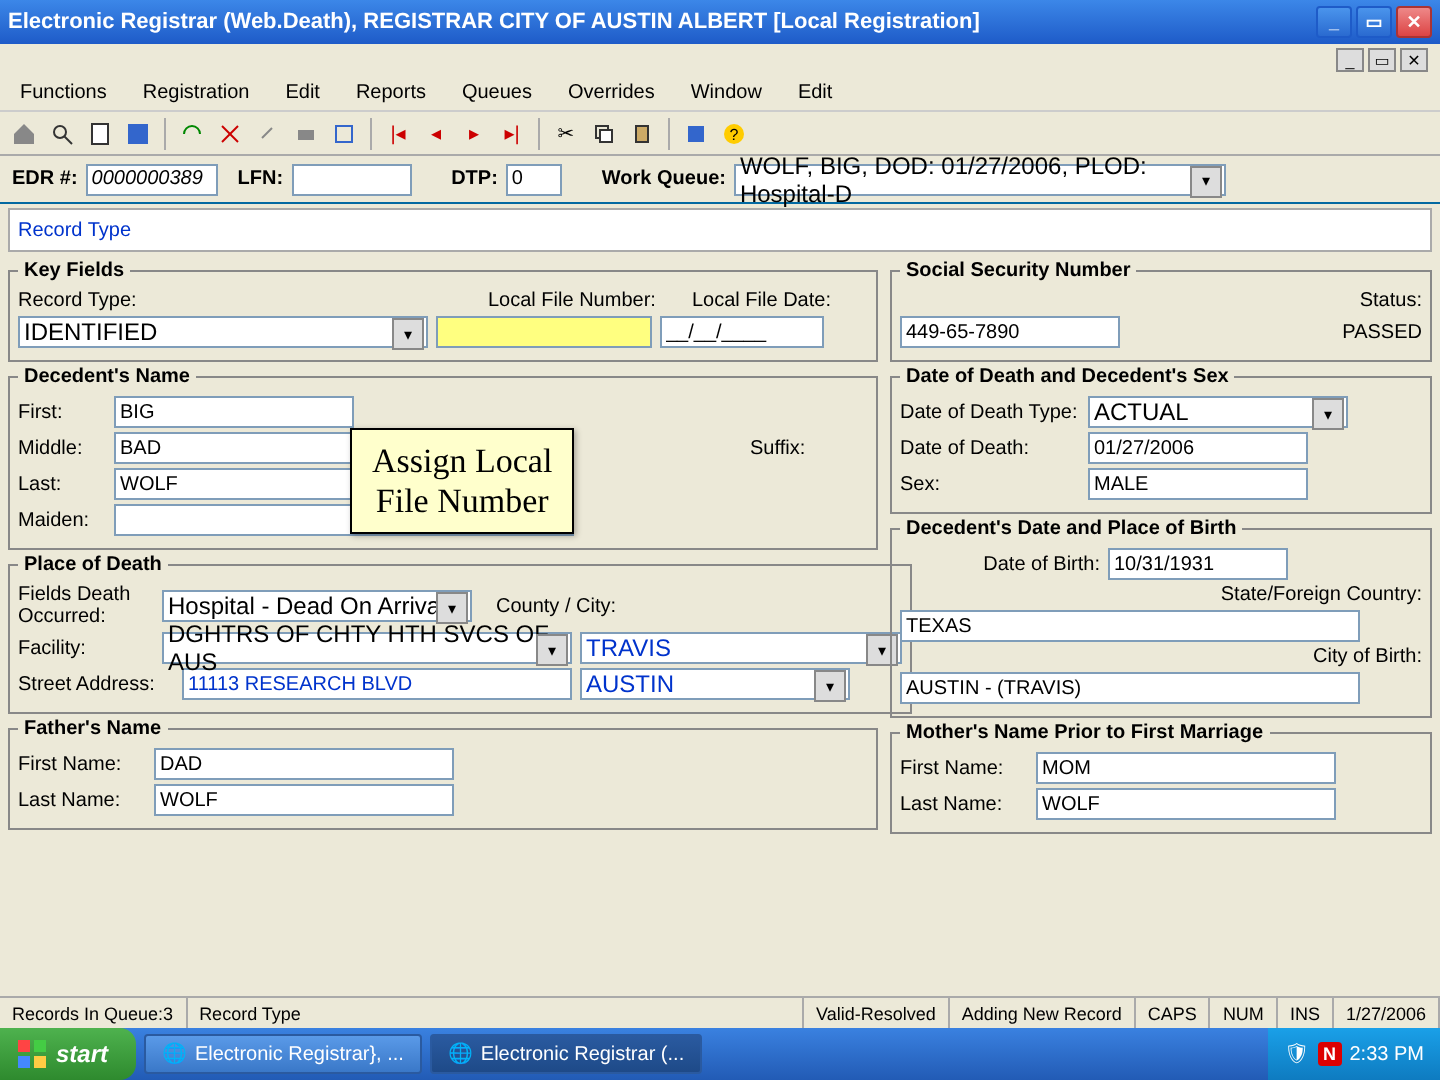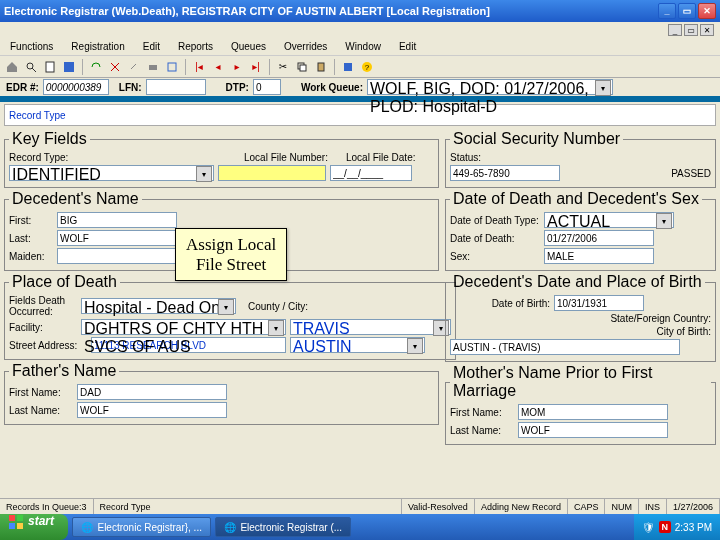--- a/index.html
+++ b/index.html
@@ -10,41 +10,41 @@
 .tbtn.min{background:linear-gradient(#4a94ec,#2a6ad0);border-color:#1e5bc8}
 .tbtn.rest{background:linear-gradient(#4a94ec,#2a6ad0);border-color:#1e5bc8}
 .mdirow{height:16px;display:flex;justify-content:flex-end;align-items:center;padding-right:6px;gap:2px}
 .mdib{width:14px;height:12px;border:1px solid #888;background:#ddd;font-size:8px;display:flex;align-items:center;justify-content:center}
 .menubar{height:18px;background:#ece9d8;display:flex;align-items:center;padding:0 4px;gap:6px;border-bottom:1px solid #ccc}
 .menubar span{padding:1px 6px;cursor:default}
 .toolbar{height:22px;background:#ece9d8;display:flex;align-items:center;padding:0 4px;gap:3px;border-bottom:1px solid #aaa}
 .tico{width:16px;height:16px;display:flex;align-items:center;justify-content:center;border:1px solid transparent}
 .tico svg{width:12px;height:12px}
 .tsep{width:1px;height:16px;background:#aaa;margin:0 2px}
-.filterbar{height:24px;background:#ece9d8;display:flex;align-items:center;padding:0 6px;gap:4px;border-bottom:6px solid #0369a1}
+.filterbar{height:24px;background:#ece9d8;display:flex;align-items:center;padding:0 6px;gap:4px;border-bottom:1px solid #0369a1}
 .filterbar label{font-size:10px}
 .fin{border:1px solid #7f9db9;background:#fff;height:16px;padding:0 2px;font-size:10px}
 .rectyperow{height:22px;background:#fff;border:1px solid #aaa;margin:2px 4px 0;padding:2px 4px;color:#0033cc;display:flex;align-items:center}
 .mainform{margin:2px 4px 0;background:#ece9d8}
 fieldset{border:1px solid #888;margin:2px 0;padding:2px 4px 4px;position:relative}
-legend{font-size:16px;font-weight:normal;padding:0 3px}
+legend{font-size:10px;font-weight:bold;padding:0 3px}
 .row{display:flex;align-items:center;gap:4px;margin:2px 0}
 .lbl{font-size:10px}
 .inp{border:1px solid #7f9db9;background:#fff;height:16px;padding:0 2px;font-size:10px}
-.sel{border:1px solid #7f9db9;background:#fff;height:16px;font-size:16px;padding:0 0 0 2px;display:flex;position:relative}
+.sel{border:1px solid #7f9db9;background:#fff;height:16px;font-size:12px;padding:0 0 0 2px;display:flex;align-items:center;position:relative}
 .sel::after{content:"▾";position:absolute;right:1px;top:0;width:14px;height:14px;background:#ddd;border:1px solid #888;display:flex;align-items:center;justify-content:center;font-size:8px}
 .yellow{background:#ffff80}
 .cols{display:flex;gap:6px}
 .colL{width:435px}
 .colR{flex:1}
 .callout{position:absolute;background:#ffffcc;border:1px solid #000;padding:6px 10px;font-family:"Times New Roman",serif;font-size:17px;text-align:center;line-height:1.15;box-shadow:1px 1px 3px rgba(0,0,0,.3);z-index:10}
 .statusbar{position:absolute;bottom:26px;left:0;right:0;height:16px;background:#ece9d8;border-top:1px solid #aaa;display:flex;align-items:flex-end;font-size:9px}
 .stseg{border-right:1px solid #aaa;padding:0 6px;height:100%;display:flex;align-items:center}
 .taskbar{position:absolute;bottom:0;left:0;right:0;height:26px;background:linear-gradient(#3a81e0,#225bb5);display:flex;align-items:center}
-.startbtn{height:26px;background:linear-gradient(#4eb24e,#2e8a2e);color:#fff;font-weight:bold;font-style:italic;padding:0 14px 0 8px;display:flex;border-radius:0 8px 8px 0;font-size:12px}
+.startbtn{height:26px;background:linear-gradient(#4eb24e,#2e8a2e);color:#fff;font-weight:bold;font-style:italic;padding:0 14px 0 8px;display:flex;align-items:center;border-radius:0 8px 8px 0;font-size:12px}
 .tbitem{height:20px;background:linear-gradient(#5a9ae8,#3a78c8);border:1px solid #2a5aa0;border-radius:2px;margin-left:4px;padding:0 8px;color:#fff;display:flex;align-items:center;font-size:10px;gap:4px}
 .tbitem.active{background:linear-gradient(#2a5aa0,#1e4a88)}
 .tray{margin-left:auto;height:26px;background:linear-gradient(#1aa0e8,#0e7bc0);display:flex;align-items:center;padding:0 8px;color:#fff;font-size:10px;gap:4px}
 .nicon{font-weight:bold;color:#fff;background:#d00;border-radius:2px;width:12px;height:12px;display:flex;align-items:center;justify-content:center;font-size:9px}
 </style>
 </head>
 <body>
 
 <div class="titlebar">
   <span class="tt">Electronic Registrar (Web.Death), REGISTRAR   CITY OF AUSTIN   ALBERT   [Local Registration]</span>
@@ -181,30 +181,36 @@
         <input class="inp" style="width: 82px;" value="__/__/____">
       </div>
     </fieldset>
     <fieldset style="position:relative">
       <legend>Decedent's Name</legend>
       <div class="row">
             <span class="lbl" style="width:44px">First:</span>
             <input class="inp" style="width: 120px;" value="BIG">
           </div>
       <div class="row">
+            <span class="lbl" style="width:44px">Middle:</span>
+            <input class="inp" style="width: 120px;" value="BAD">
+            <span style="width:190px"></span>
+            <span class="lbl">Suffix:</span>
+          </div>
+      <div class="row">
             <span class="lbl" style="width:44px">Last:</span>
             <input class="inp" style="width: 120px;" value="WOLF">
           </div>
       <div class="row">
             <span class="lbl" style="width:44px">Maiden:</span>
             <input class="inp" style="width: 230px;" value="">
           </div>
       <div class="callout" style="left:170px;top:20px">
         <div>Assign Local</div>
-            <div>File Street</div>
+            <div>File Number</div>
       </div>
     </fieldset>
     <fieldset>
       <legend>Place of Death</legend>
       <div class="row">
         <span class="lbl" style="width:68px">Fields Death Occurred:</span>
         <div class="sel" style="width:155px">
               <span>Hospital - Dead On Arrival</span>
             </div>
         <span class="lbl" style="margin-left:8px">County / City:</span>
@@ -234,21 +240,21 @@
           </div>
       <div class="row">
             <span class="lbl" style="width:64px">Last Name:</span>
             <input class="inp" style="width: 150px;" value="WOLF">
           </div>
     </fieldset>
   </div>
   <div class="colR">
     <fieldset>
       <legend>Social Security Number</legend>
-      <div class="row" style="justify-content:flex-start">
+      <div class="row" style="justify-content:flex-end">
             <span class="lbl">Status:</span>
           </div>
       <div class="row">
             <input class="inp" style="width: 110px;" value="449-65-7890">
             <span style="flex:1"></span>
             <span class="lbl">PASSED</span>
           </div>
     </fieldset>
     <fieldset>
       <legend>Date of Death and Decedent's Sex</legend>
@@ -268,20 +274,23 @@
           </div>
     </fieldset>
     <fieldset>
       <legend>Decedent's Date and Place of Birth</legend>
       <div class="row">
             <span class="lbl" style="width:100px;text-align:right">Date of Birth:</span>
             <input class="inp" style="width: 90px;" value="10/31/1931">
           </div>
       <div class="row" style="justify-content:flex-end">
             <span class="lbl">State/Foreign Country:</span>
+          </div>
+      <div class="row">
+            <input class="inp" style="width: 230px;" value="TEXAS">
           </div>
       <div class="row" style="justify-content:flex-end">
             <span class="lbl">City of Birth:</span>
           </div>
       <div class="row">
             <input class="inp" style="width: 230px;" value="AUSTIN - (TRAVIS)">
           </div>
     </fieldset>
     <fieldset>
       <legend>Mother's Name Prior to First Marriage</legend>

